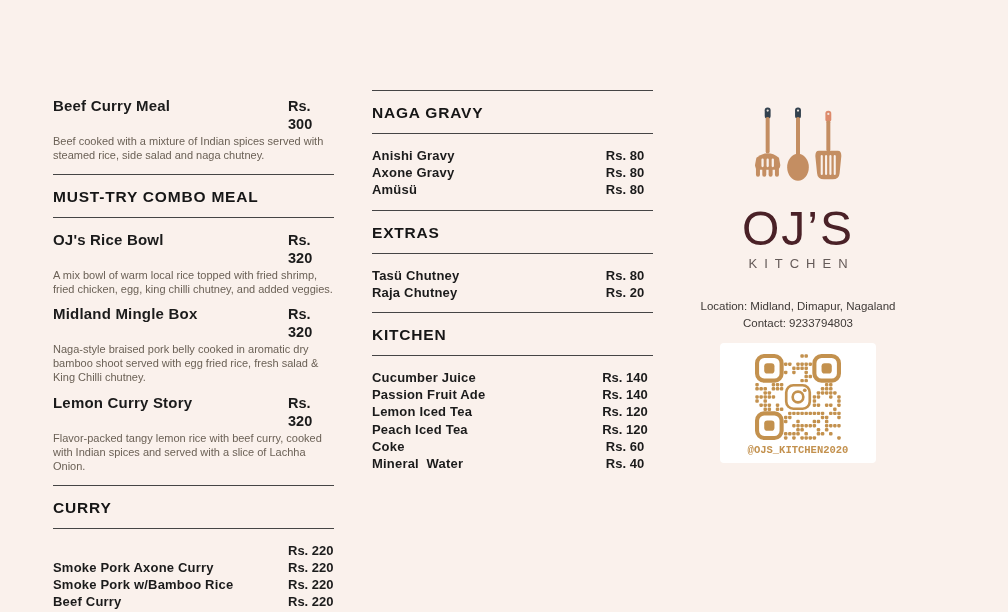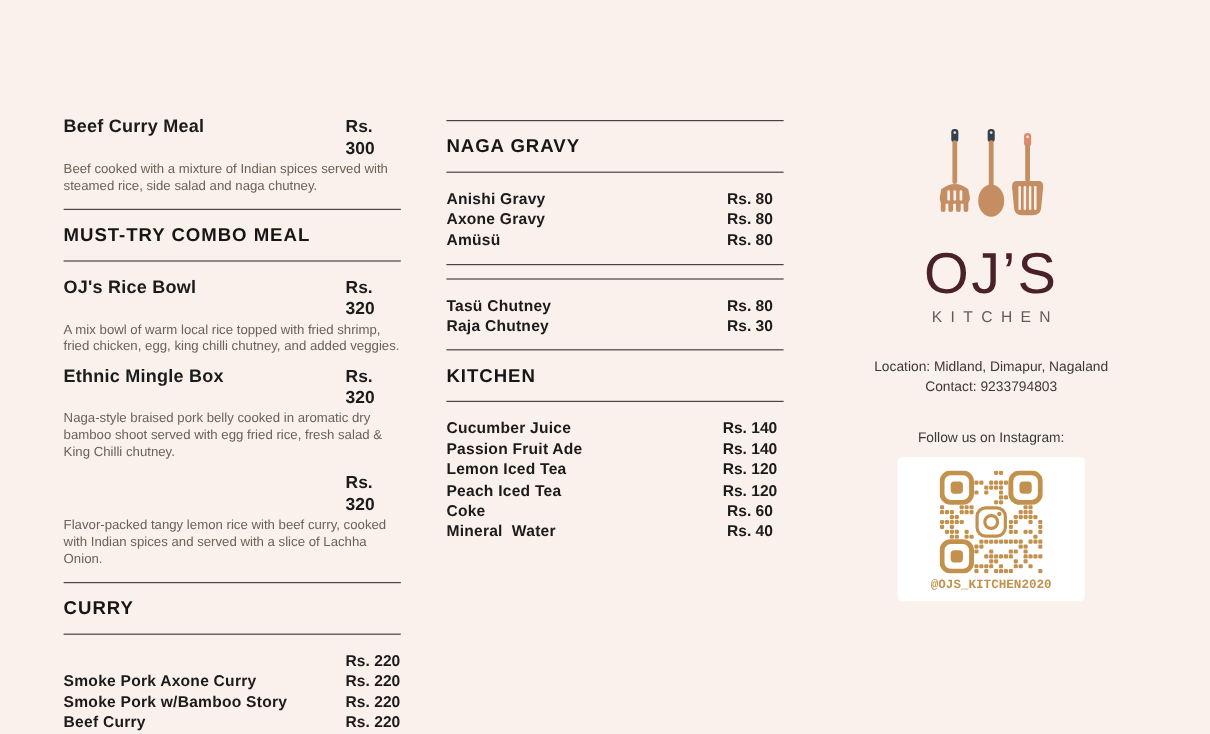--- a/index.html
+++ b/index.html
@@ -6,22 +6,22 @@
   html,body { width:1008px; height:612px; }
   body {
     background: var(--bg, #faf1ec);
     font-family: "Liberation Sans", sans-serif;
     color: #1b1b1b;
     position: relative;
     overflow: hidden;
   }
   .col { position:absolute; }
   #col-left  { left:53px;  width:281px; top:97px; }
-  #col-mid   { left:372px; width:281px; top:89px; }
-  #col-right { left:708px; width:236px; top:107px; text-align:center; }
+  #col-mid   { left:372px; width:281px; top:79px; }
+  #col-right { left:680px; width:236px; top:107px; text-align:center; }
 
   .rule { border:0; border-top:1px solid #454545; margin-top:11px; }
   .sec-heading {
     font-size:15.5px; font-weight:bold; letter-spacing:.8px;
     margin-top:13px; color:#161616;
   }
   .items { margin-top:13px; }
   .menu-item { margin-bottom:9px; }
   .simple .menu-item { margin-bottom:0; }
   .item-row { display:flex; align-items:baseline; line-height:17.2px; }
@@ -77,27 +77,28 @@
     <div class="items detailed">
       <div class="menu-item">
         <div class="item-row">
           <span class="item-name">OJ's Rice Bowl</span>
           <span class="item-price">Rs. 320</span>
         </div>
         <div class="item-desc">A mix bowl of warm local rice topped with fried shrimp, fried chicken, egg, king chilli chutney, and added veggies.</div>
       </div>
       <div class="menu-item">
         <div class="item-row">
-          <span class="item-name">Ethnic Mingle Box</span>
+          <span class="item-name">Midland Mingle Box</span>
           <span class="item-price">Rs. 320</span>
         </div>
         <div class="item-desc">Naga-style braised pork belly cooked in aromatic dry bamboo shoot served with egg fried rice, fresh salad &amp; King Chilli chutney.</div>
       </div>
       <div class="menu-item">
         <div class="item-row">
+          <span class="item-name">Lemon Curry Story</span>
           <span class="item-price">Rs. 320</span>
         </div>
         <div class="item-desc">Flavor-packed tangy lemon rice with beef curry, cooked with Indian spices and served with a slice of Lachha Onion.</div>
       </div>
     </div>
     <hr class="rule">
     <div class="sec-heading">CURRY</div>
     <hr class="rule">
     <div class="items simple">
       <div class="menu-item">
@@ -106,21 +107,21 @@
         </div>
       </div>
       <div class="menu-item">
         <div class="item-row">
           <span class="item-name">Smoke Pork Axone Curry</span>
           <span class="item-price">Rs. 220</span>
         </div>
       </div>
       <div class="menu-item">
         <div class="item-row">
-          <span class="item-name">Smoke Pork w/Bamboo Story</span>
+          <span class="item-name">Smoke Pork w/Bamboo Rice</span>
           <span class="item-price">Rs. 220</span>
         </div>
       </div>
       <div class="menu-item">
         <div class="item-row">
           <span class="item-name">Beef Curry</span>
           <span class="item-price">Rs. 220</span>
         </div>
       </div>
       <div class="menu-item">
@@ -149,32 +150,33 @@
         </div>
       </div>
       <div class="menu-item">
         <div class="item-row">
           <span class="item-name">Amüsü</span>
           <span class="item-price">Rs. 80</span>
         </div>
       </div>
     </div>
     <hr class="rule">
+    <div class="sec-heading">EXTRAS</div>
     <hr class="rule">
     <div class="items simple">
       <div class="menu-item">
         <div class="item-row">
           <span class="item-name">Tasü Chutney</span>
           <span class="item-price">Rs. 80</span>
         </div>
       </div>
       <div class="menu-item">
         <div class="item-row">
           <span class="item-name">Raja Chutney</span>
-          <span class="item-price">Rs. 30</span>
+          <span class="item-price">Rs. 20</span>
         </div>
       </div>
     </div>
     <hr class="rule">
     <div class="sec-heading">KITCHEN</div>
     <hr class="rule">
     <div class="items simple">
       <div class="menu-item">
         <div class="item-row">
           <span class="item-name">Cucumber Juice</span>
@@ -247,21 +249,20 @@
       <rect x="91.2" y="55" width="2.4" height="23" rx="1.2" fill="var(--bg)"></rect>
       <rect x="96.2" y="55" width="2.4" height="23" rx="1.2" fill="var(--bg)"></rect>
       <rect x="101.2" y="55" width="2.4" height="23" rx="1.2" fill="var(--bg)"></rect>
     </g>
   </svg>
 
   <div class="brand-name">OJ’S</div>
   <div class="brand-sub">KITCHEN</div>
   <div class="brand-loc">Location: Midland, Dimapur, Nagaland</div>
   <div class="brand-contact">Contact: 9233794803</div>
-  <div class="brand-follow">Follow us on Instagram:</div>
 
   <div class="qr-card">
     <svg id="qr-svg" width="86" height="86" viewBox="0 0 84 84" aria-hidden="true">
         <rect x="44.3" y="0.3" width="3.4" height="3.4" rx="1.1" fill="#c3914e"></rect>
         <rect x="48.3" y="0.3" width="3.4" height="3.4" rx="1.1" fill="#c3914e"></rect>
         <rect x="28.3" y="8.3" width="3.4" height="3.4" rx="1.1" fill="#c3914e"></rect>
         <rect x="32.3" y="8.3" width="3.4" height="3.4" rx="1.1" fill="#c3914e"></rect>
         <rect x="40.3" y="8.3" width="3.4" height="3.4" rx="1.1" fill="#c3914e"></rect>
         <rect x="44.3" y="8.3" width="3.4" height="3.4" rx="1.1" fill="#c3914e"></rect>
         <rect x="48.3" y="8.3" width="3.4" height="3.4" rx="1.1" fill="#c3914e"></rect>

